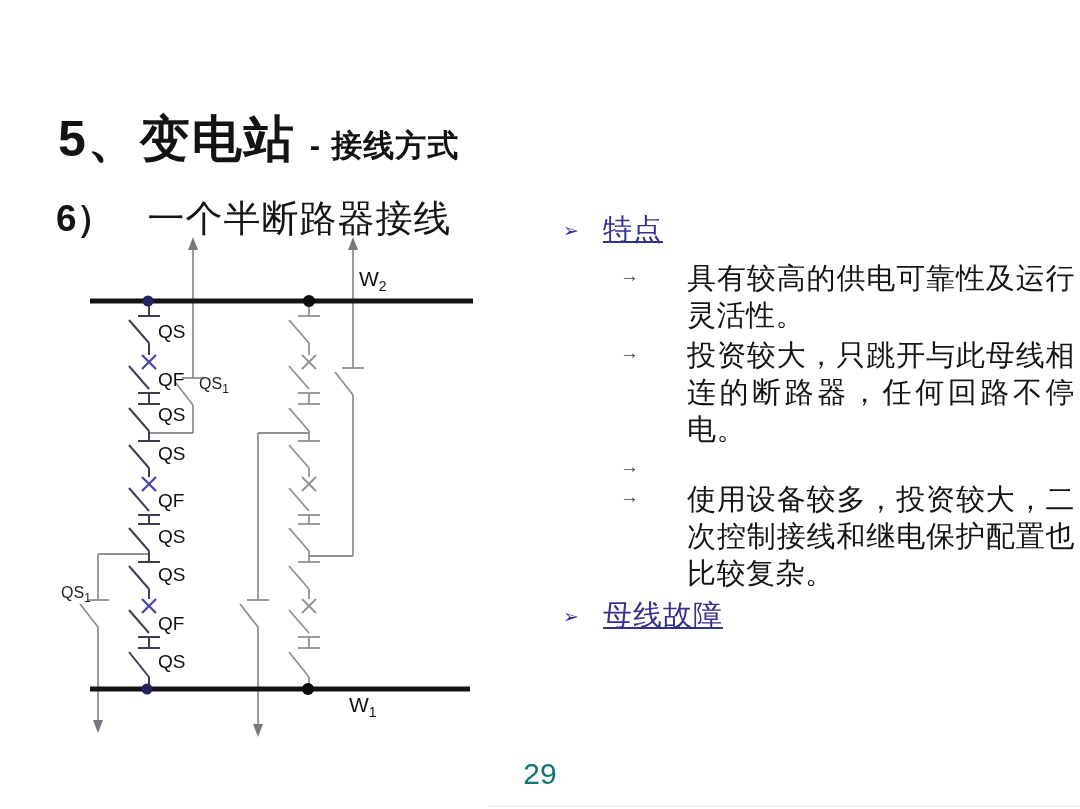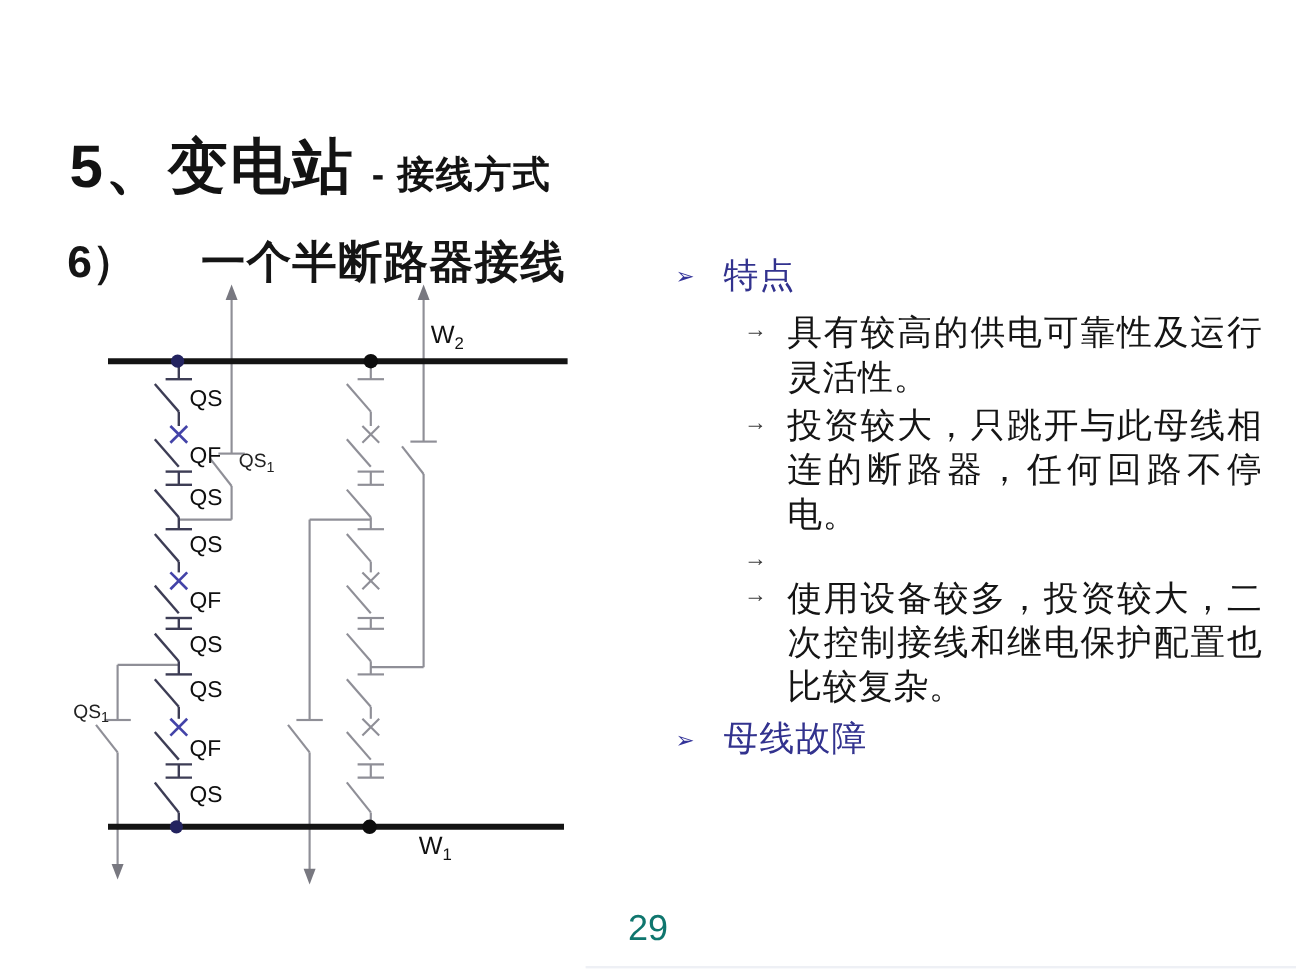--- a/index.html
+++ b/index.html
@@ -11,44 +11,44 @@
 
   
   .title{position:absolute;left:58px;top:106px;display:flex;align-items:baseline;white-space:nowrap;}
   .t-big{font-size:50px;font-weight:700;color:#131313;letter-spacing:2px;}
   .t-small{font-size:31px;font-weight:700;color:#131313;letter-spacing:1px;}
   .t-dash{margin:0 10px 0 14px;}
 
   
   .subtitle{position:absolute;left:56px;top:194px;display:flex;align-items:baseline;white-space:nowrap;}
   .subtitle .num{font-size:37px;font-weight:700;margin-right:34px;}
-  .subtitle .txt{font-size:37px;font-weight:700;letter-spacing:1px;margin-left:20px;}
+  .subtitle .txt{font-size:37px;font-weight:400;letter-spacing:1px;}
 
   
   svg.diagram{position:absolute;left:0;top:0;width:1080px;height:809px;}
   .bus{stroke:#141414;stroke-width:5;}
   .dk{stroke:#3d3d55;stroke-width:2;fill:none;}
   .gy{stroke:#8f8f97;stroke-width:1.8;fill:none;}
   .xdk{stroke:#4343a8;stroke-width:2.2;fill:none;}
   .xgy{stroke:#8f8f97;stroke-width:1.8;fill:none;}
   .lbl{font-size:19px;fill:#0f0f0f;}
   .lbl-sm{font-size:16px;fill:#222;}
   .lbl-bus{font-size:21px;fill:#111;}
   .ah{fill:#787880;stroke:none;}
 
   
   .content{position:absolute;left:563px;top:210px;width:512px;}
   .sec-head{display:flex;align-items:baseline;}
   .sec-head .marker{font-size:19px;color:#333399;width:20px;margin-right:20px;position:relative;top:-2px;}
-  .sec-head .htxt{font-size:29px;color:#32328e;letter-spacing:1px;}
+  .sec-head .htxt{font-size:29px;color:#32328e;letter-spacing:1px;text-decoration:underline;}
   .items{margin-top:10px;padding-left:57px;}
   .item{display:flex;margin-bottom:3px;}
   .item .marker{font-size:19px;color:#3a3a3a;width:24px;margin-right:12px;padding-top:5px;flex:none;}
   .item .itxt,.scope-text{font-size:29px;line-height:37px;color:#151515;width:396px;
-    text-align:justify;letter-spacing:0.5px;}
+    text-align:justify;letter-spacing:0.5px;margin-left:31px;}
   .sec-head.second{margin-top:4px;}
   .scope-text{margin:2px 0 0 93px;}
 
   
   .page-num{position:absolute;left:500px;top:757px;width:80px;text-align:center;
     font-size:30px;color:#0f766e;}
   .bottom-edge{position:absolute;left:488px;top:805px;width:592px;height:2px;background:#eef0f5;}
 </style>
 </head>
 <body>

